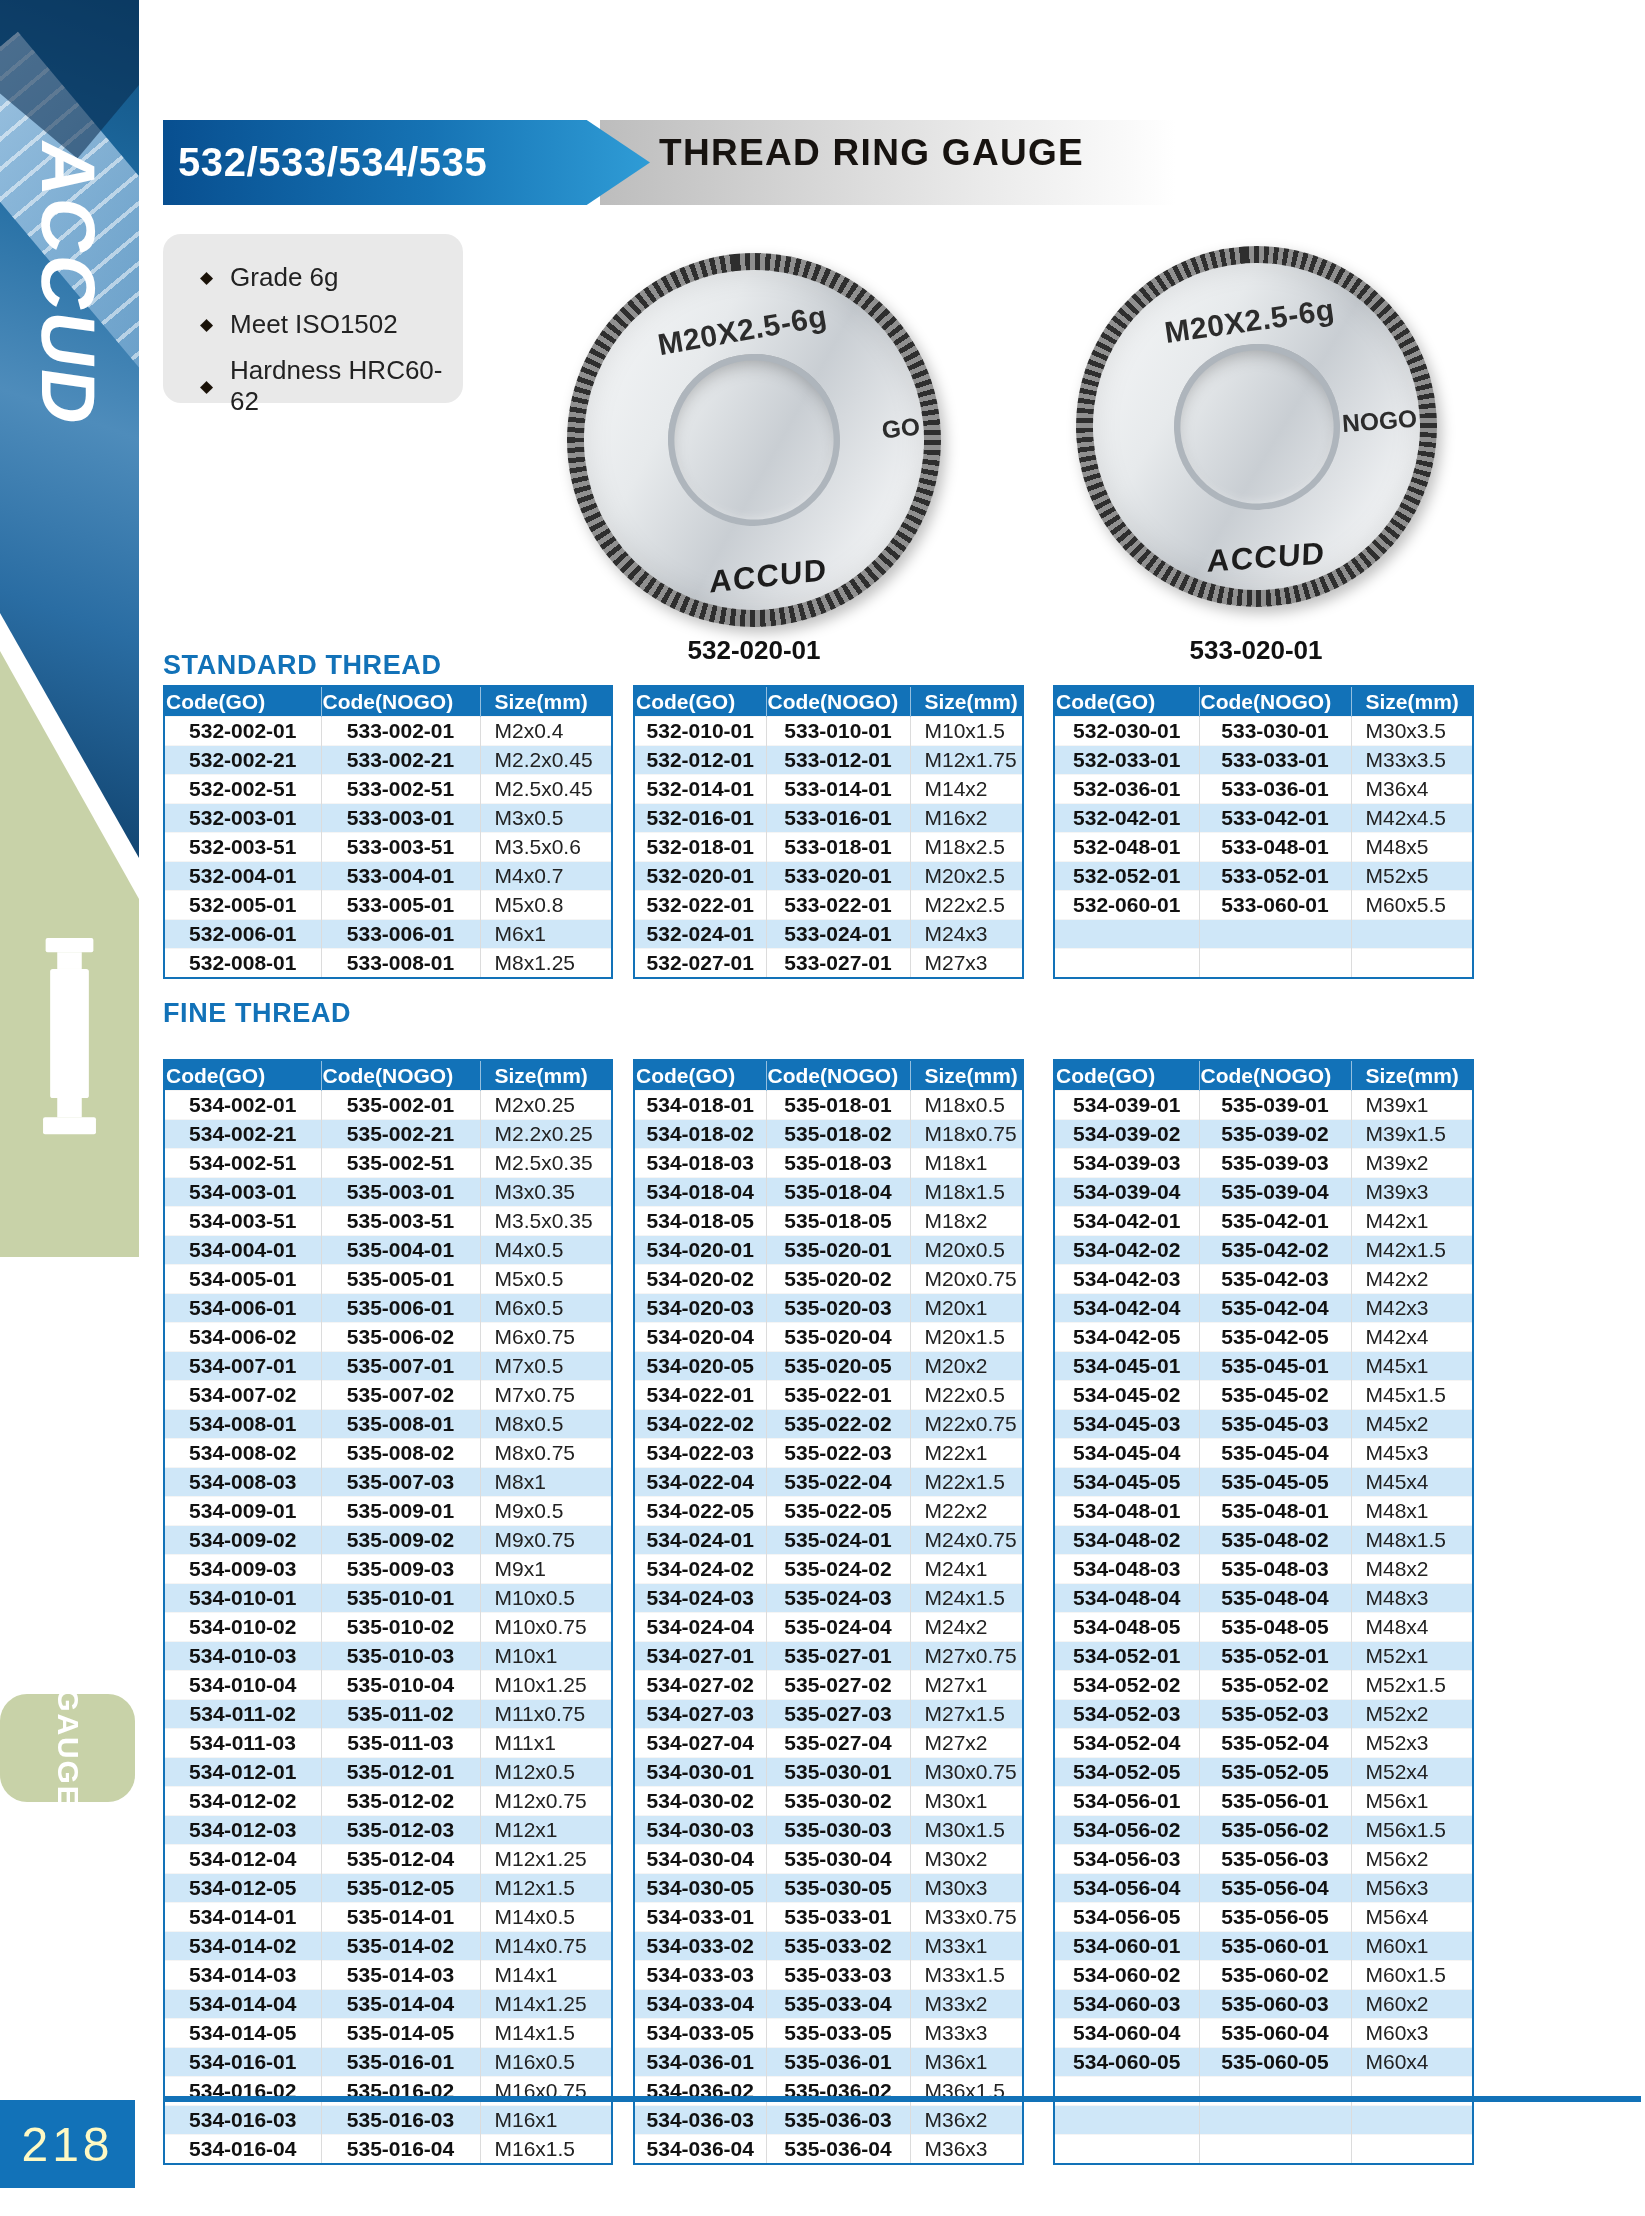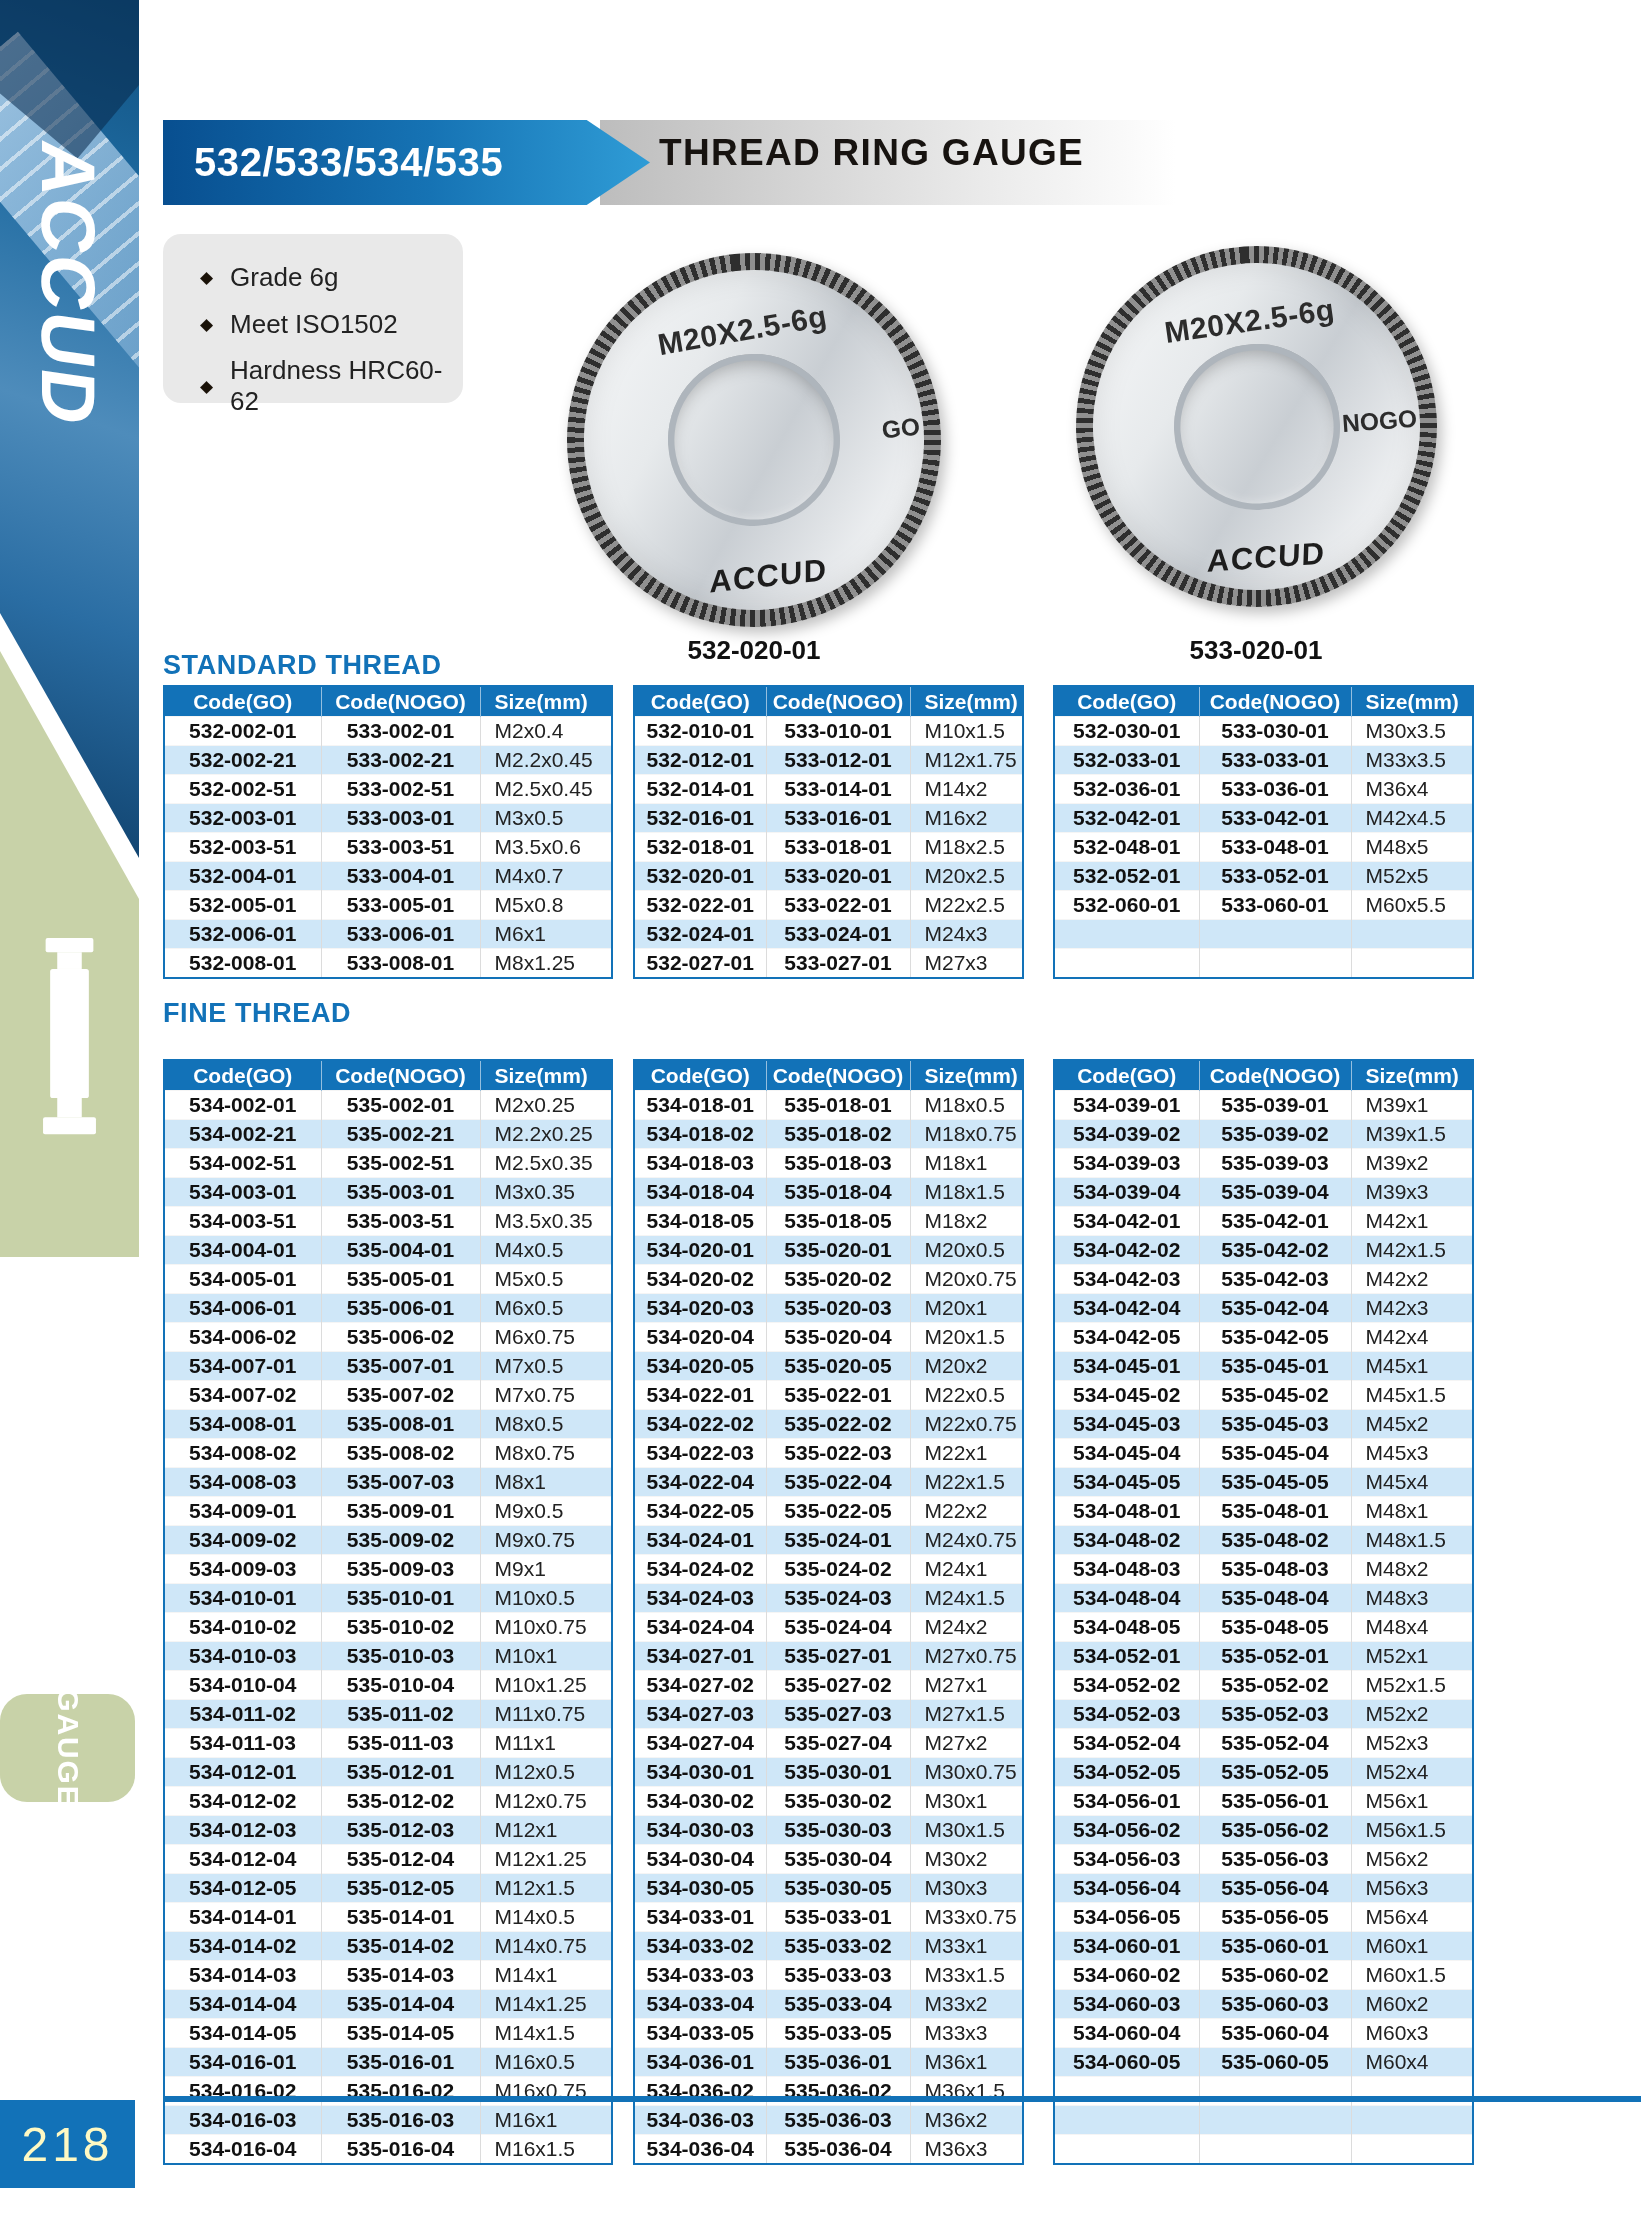--- a/index.html
+++ b/index.html
@@ -28,21 +28,21 @@
   .page-num{position:absolute;left:0;top:2100px;width:135px;height:88px;background:#1272b8;
     color:#fef9c3;font-size:48px;display:flex;align-items:center;justify-content:center;letter-spacing:3.9px;}
 
   
   .banner-gray{position:absolute;left:600px;top:120px;width:626px;height:85px;
     background:linear-gradient(90deg,#bdbdbd 0%,#e6e6e6 55%,#ffffff 92%);z-index:1;}
   .banner-arrow{position:absolute;left:163px;top:120px;width:487px;height:85px;z-index:2;
     clip-path:polygon(0 0,87% 0,100% 50%,87% 100%,0 100%);
     background:linear-gradient(90deg,#084f90 0%,#1673b4 55%,#2f9cd6 100%);
     display:flex;align-items:center;}
-  .banner-arrow span{color:#fff;font-weight:bold;font-size:40px;padding-left:31px;letter-spacing:0.6px;}
+  .banner-arrow span{color:#fff;font-weight:bold;font-size:40px;padding-left:15px;letter-spacing:0.6px;}
   .page-title{position:absolute;left:659px;top:120px;height:66px;z-index:3;display:flex;align-items:center;
     font-weight:bold;font-size:37px;color:#171310;letter-spacing:1.3px;}
   .badge{position:absolute;left:1228px;top:116px;width:276px;height:123px;border-radius:14px;z-index:3;
     background:linear-gradient(135deg,#b3d465 0%,#9cc43c 60%,#8cb82f 100%);
     color:#fff;text-align:center;overflow:hidden;}
   .badge::before{content:"";position:absolute;inset:0;
     background:linear-gradient(55deg,transparent 38%,rgba(255,255,255,.15) 38%,rgba(255,255,255,.15) 46%,transparent 46%),
                linear-gradient(-55deg,transparent 52%,rgba(255,255,255,.12) 52%,rgba(255,255,255,.12) 61%,transparent 61%);}
   .badge .b1{margin-top:17px;font-size:26px;font-weight:bold;position:relative;}
   .badge .b2{margin-top:7.7px;font-size:21px;position:relative;}
@@ -74,21 +74,21 @@
   .ring .brand{position:absolute;bottom:8.5%;left:50%;transform:translateX(-50%) skewX(-6deg);
     font-size:31px;font-weight:bold;color:#1d1d1d;letter-spacing:1.3px;}
   .caption{position:absolute;transform:translateX(-50%);font-size:26px;font-weight:bold;color:#111;}
 
   
   .sec-heading{position:absolute;left:163px;font-size:27px;font-weight:bold;color:#1272b8;letter-spacing:0.6px;}
 
   
   table.tbl{position:absolute;border-collapse:collapse;table-layout:fixed;background:#fff;
     border:2.6px solid #1272b8;}
-  .tbl th{height:27px;background:#1272b8;color:#fff;font-weight:bold;font-size:21px;text-align:center;}
+  .tbl th{height:27px;background:#1272b8;color:#fff;font-weight:bold;font-size:21px;text-align:left;}
   .tbl th + th{border-left:1.9px solid rgba(255,255,255,.55);}
   .tbl th.size{text-align:left;padding-left:14px;}
   .tbl td{height:26px;font-size:21px;color:#111;text-align:center;font-weight:bold;
     border-top:1.3px solid #f5f5f5;overflow:hidden;white-space:nowrap;}
   .tbl td + td{border-left:1.3px solid #dcdcdc;}
   .tbl td.size{text-align:left;padding-left:14px;font-weight:normal;color:#222;}
   .tbl tbody tr:nth-child(even){background:#cfe7f8;}
   .t1{left:163px;width:449px;}  .t1 .c1{width:157px;} .t1 .c2{width:159px;} .t1 .c3{width:132px;}
   .t2{left:633px;width:389px;}  .t2 .c1{width:132px;} .t2 .c2{width:144px;} .t2 .c3{width:113px;}
   .t3{left:1053px;width:419px;} .t3 .c1{width:145px;} .t3 .c2{width:152px;} .t3 .c3{width:122px;}

